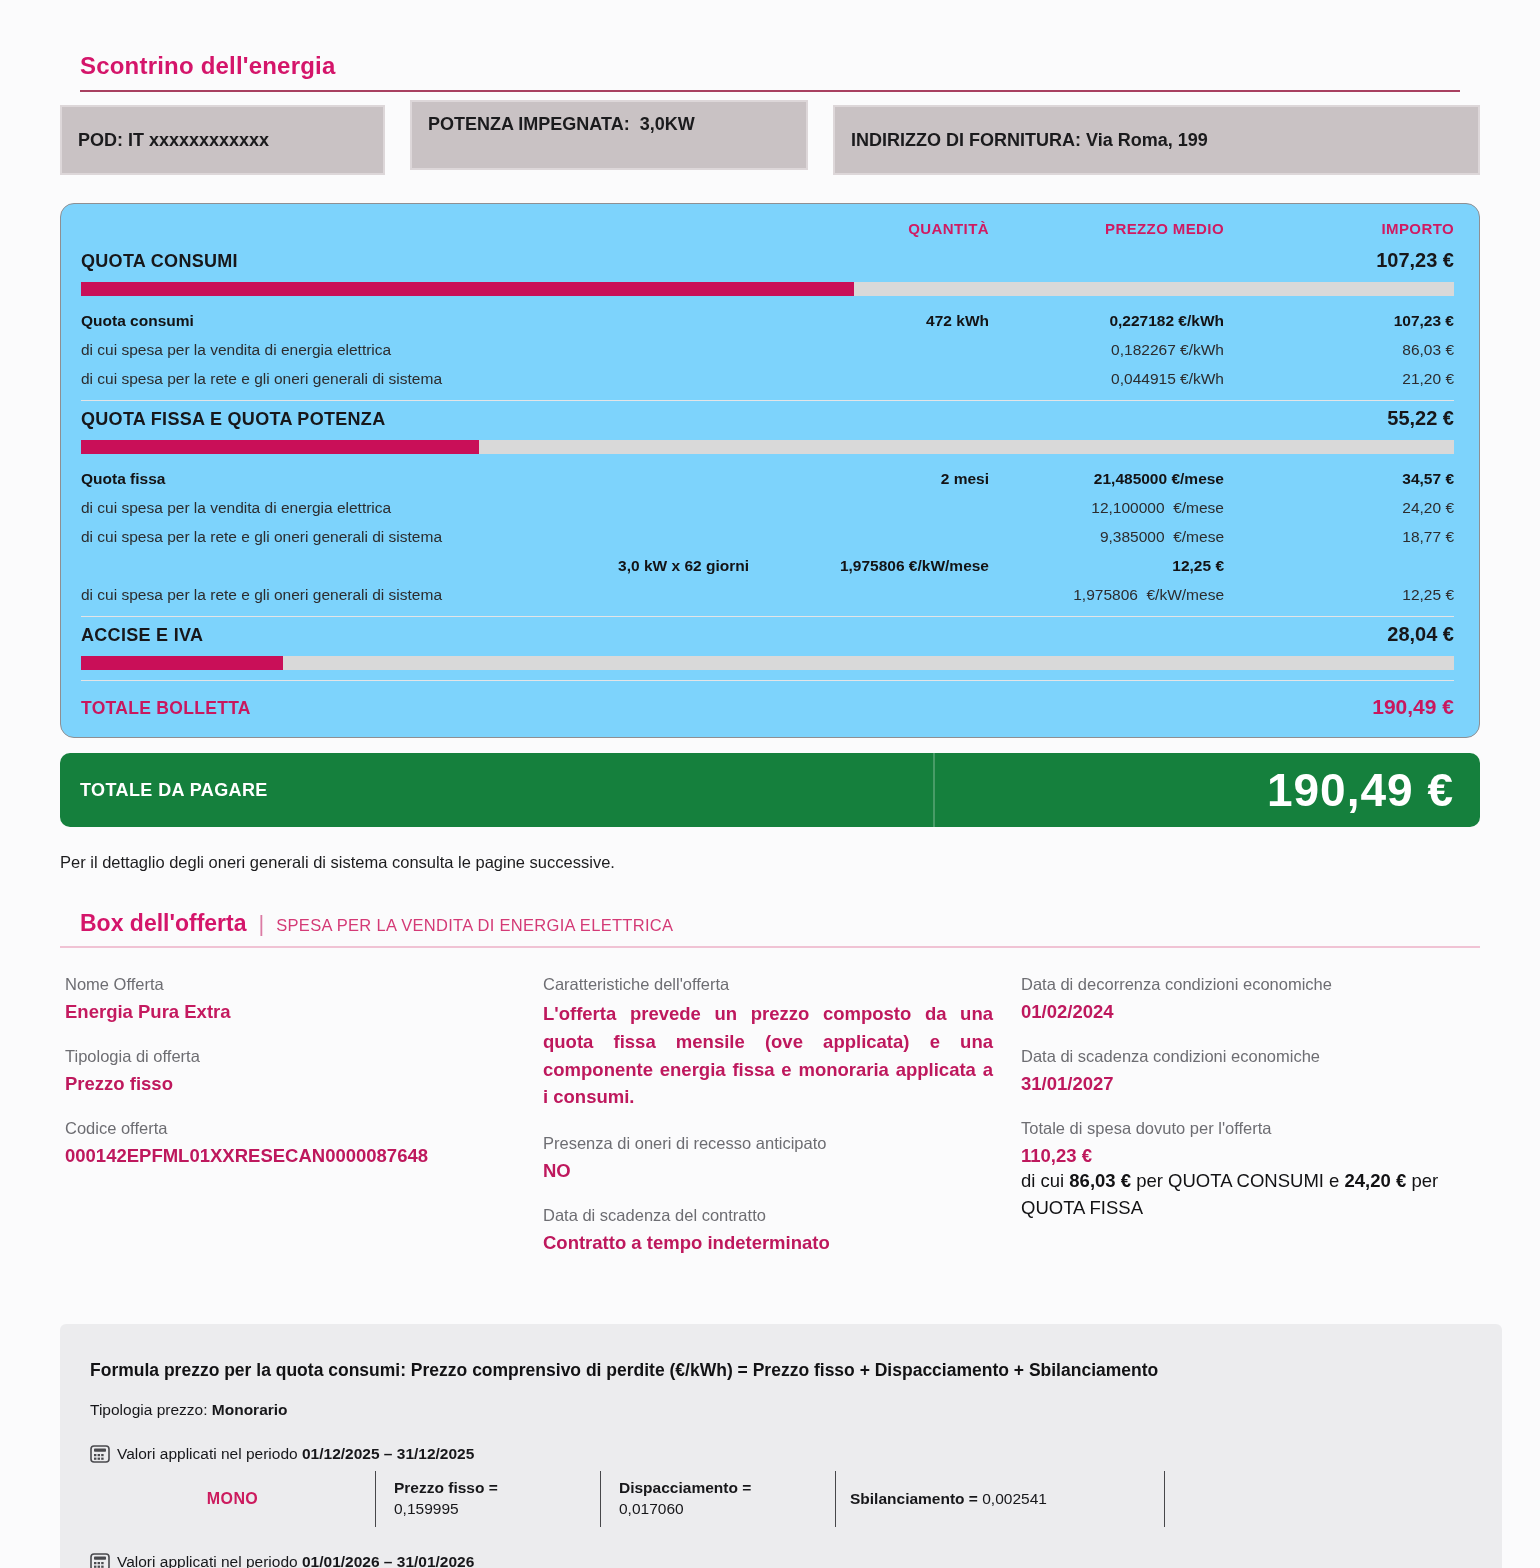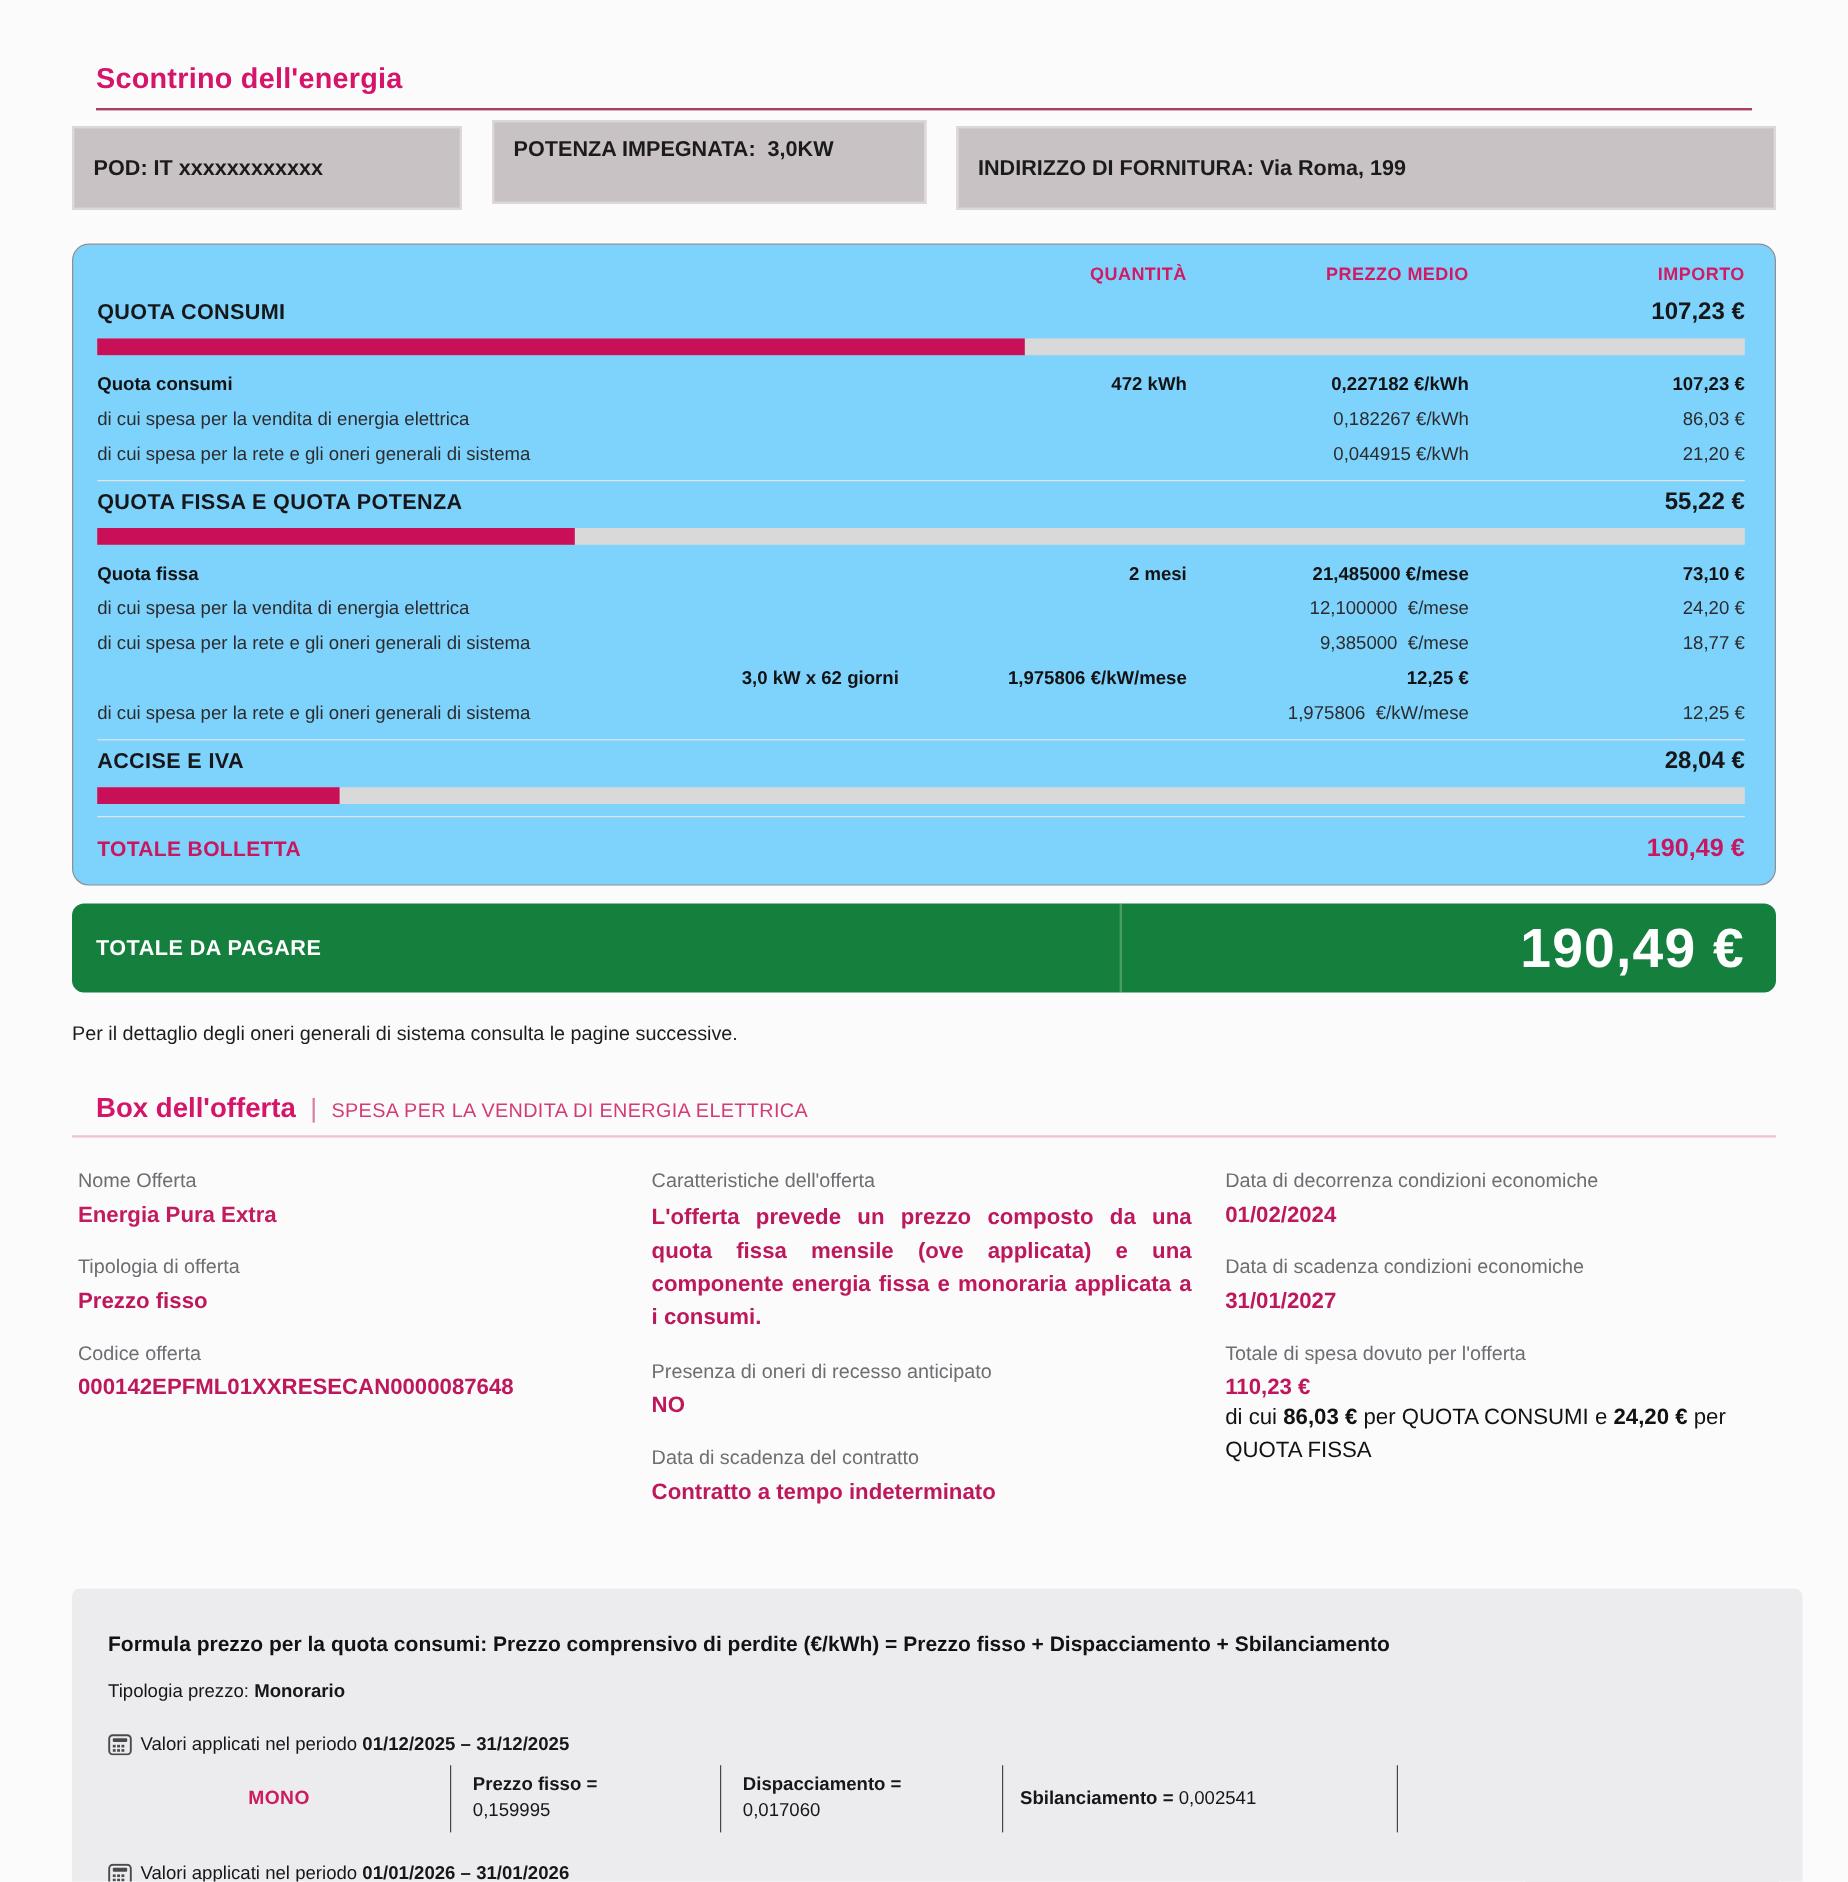--- a/index.html
+++ b/index.html
@@ -33,21 +33,21 @@
     border:2px solid #ddd7d9;
     min-height:70px;
     padding:12px 16px;
     display:flex;
     font-size:18px;
     font-weight:600;
     color:#1b1b1d;
     white-space:pre;
   }
   .info-box.b1 { width:325px; align-items:center; }
-  .info-box.b2 { width:362px; align-items:flex-start; margin-top:-5px; }
+  .info-box.b2 { width:398px; align-items:flex-start; margin-top:-5px; }
   .info-box.b3 { flex:1; align-items:center; }
 
   
   .table {
     margin-top:28px;
     background:#7dd3fc;
     border:1.5px solid #8f8f92;
     border-radius:14px;
     padding:16px 25px 14px 20px;
   }
@@ -192,21 +192,21 @@
       <span class="sec-title">QUOTA FISSA E QUOTA POTENZA</span>
       <span class="sec-total">55,22 €</span>
     </div>
     <div class="bar">
       <div class="bar-fill" style="width: 29%;"></div>
     </div>
     <div class="trow qrow strong">
       <div class="l">Quota fissa</div>
       <div class="c pre">2 mesi</div>
       <div class="c pre">21,485000 €/mese</div>
-      <div class="c pre">73,10 €</div>
+      <div class="c pre">34,57 €</div>
     </div>
     <div class="trow qrow">
       <div class="l">di cui spesa per la vendita di energia elettrica</div>
       <div class="c pre"></div>
       <div class="c pre">12,100000  €/mese</div>
       <div class="c pre">24,20 €</div>
     </div>
     <div class="trow qrow">
       <div class="l">di cui spesa per la rete e gli oneri generali di sistema</div>
       <div class="c pre"></div>

